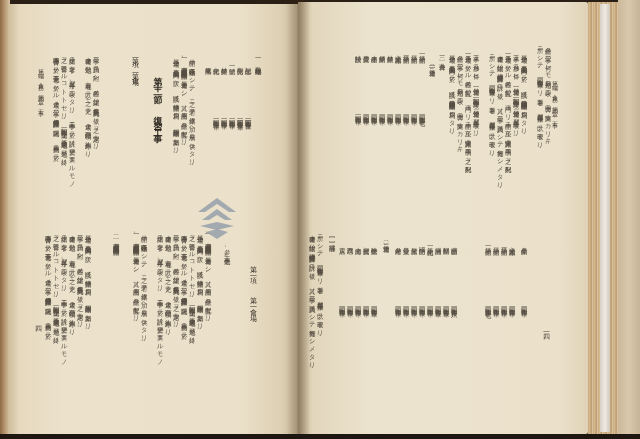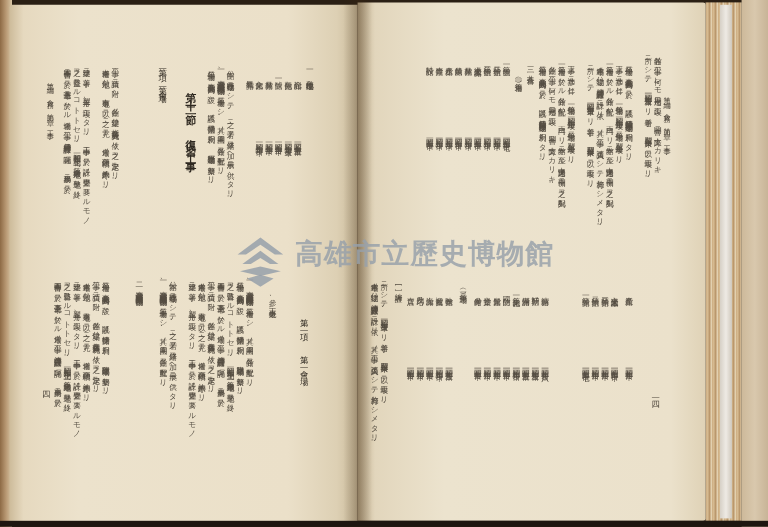--- a/index.html
+++ b/index.html
@@ -171,15 +171,14 @@
   <div class="cover-right"></div>
   <div class="bottom-shadow"></div>
 
   <div class="watermark">
     <svg class="wm-logo" viewBox="0 0 42 44">
       <polygon points="21,2 40,16 33,16 21,8 9,16 2,16" fill="rgba(150,160,170,.85)"></polygon>
       <polygon points="21,13 36,24 29,24 21,19 13,24 6,24" fill="rgba(150,160,170,.85)"></polygon>
       <polygon points="4,30 21,26 38,30 21,34" fill="rgba(150,160,170,.85)"></polygon>
       <polygon points="10,36 21,33 32,36 21,43" fill="rgba(150,160,170,.85)"></polygon>
     </svg>
-    <div class="wm-title">高雄市立歷史博物館</div>
   </div>
 </div>
 
 </body></html>

